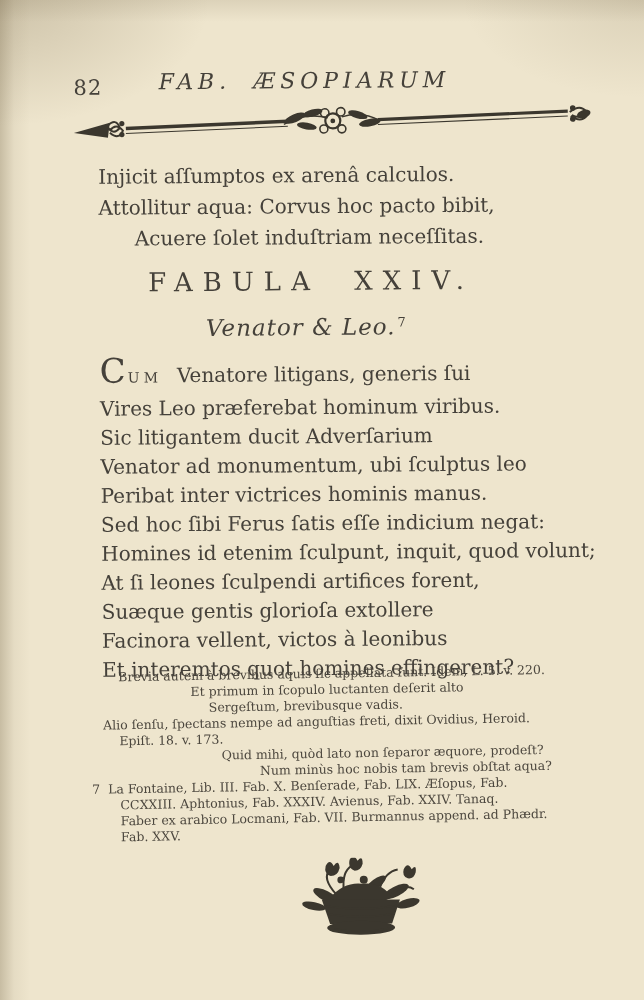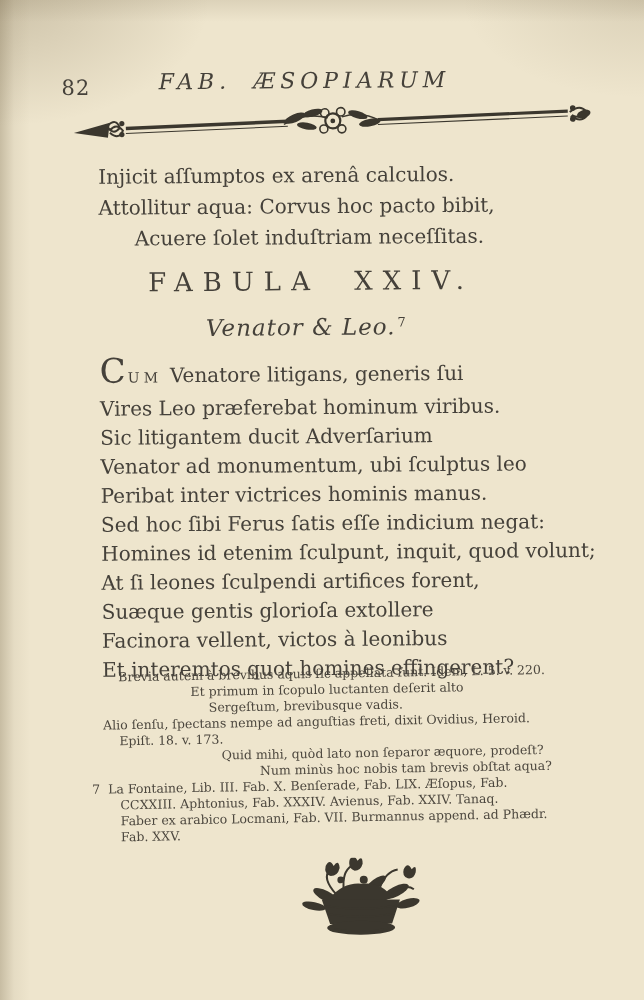--- a/index.html
+++ b/index.html
@@ -27,21 +27,21 @@
   .tilt {
     position: absolute;
     inset: 0;
     transform: rotate(-0.45deg);
     transform-origin: 50% 40%;
   }
 
   
   .page-number {
     position: absolute;
-    left: 64px;
+    left: 76px;
     top: 74px;
     font-size: 21px;
     letter-spacing: 1px;
   }
   .running-head {
     position: absolute;
     left: 0;
     right: 30px;
     top: 68px;
     text-align: center;
@@ -110,21 +110,21 @@
   }
   .poem .first-line { line-height: 34px; }
   .dropcap {
     font-size: 34px;
     line-height: 1;
     letter-spacing: 2px;
   }
   .smallcaps {
     font-size: 14px;
     letter-spacing: 4px;
-    margin-right: 8px;
+    margin-right: 15px;
   }
 
   
   .footnotes {
     position: absolute;
     left: 88px;
     top: 668px;
     width: 520px;
     font-size: 12.5px;
     line-height: 16px;

